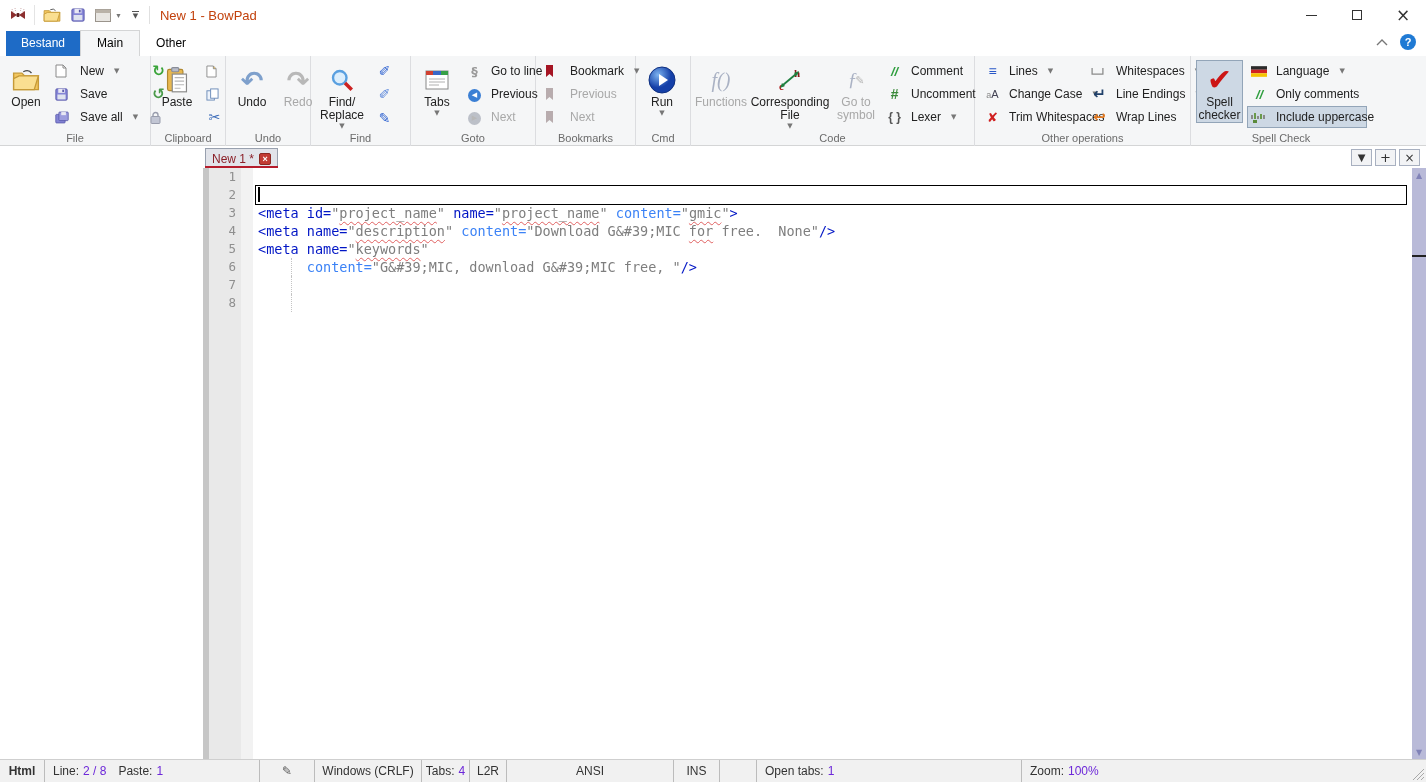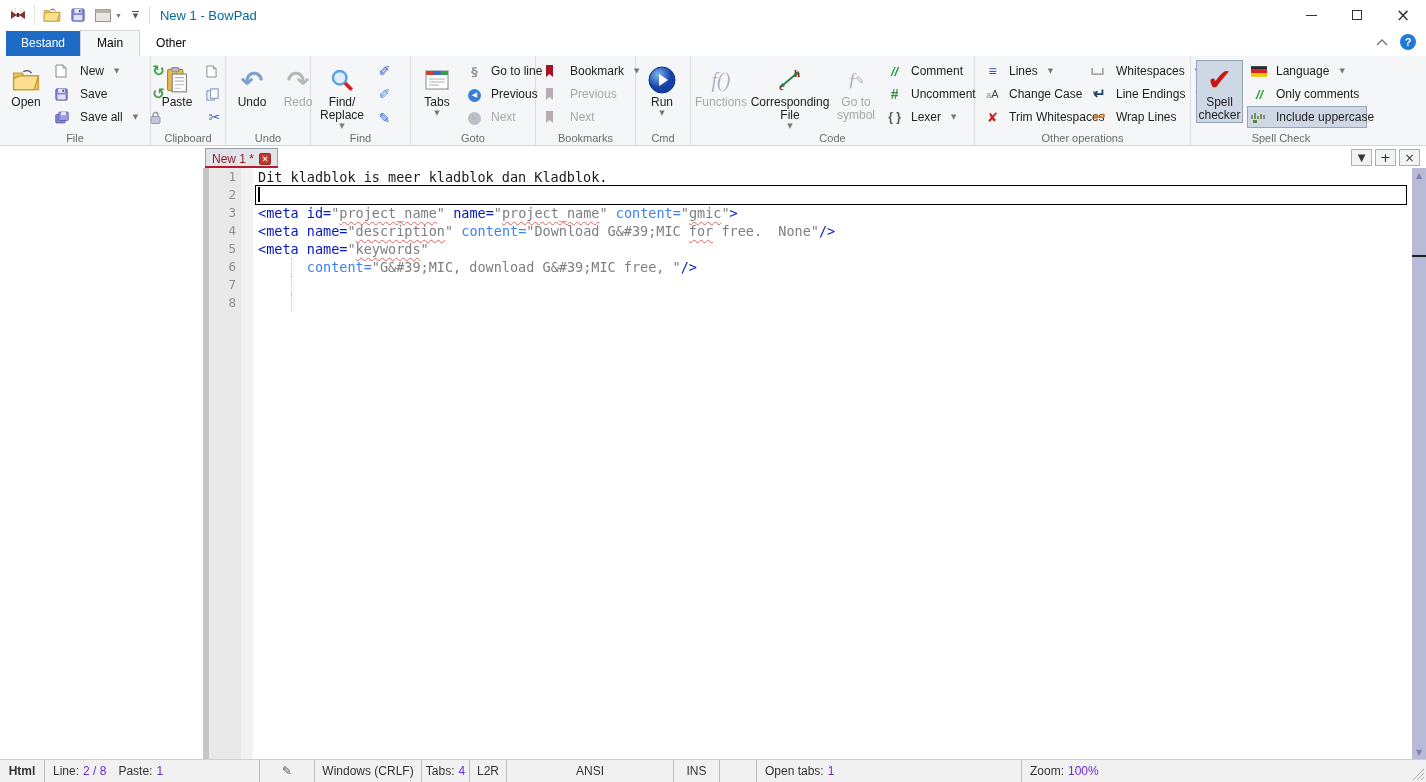--- a/index.html
+++ b/index.html
@@ -5,21 +5,21 @@
   * { margin:0; padding:0; box-sizing:border-box; cursor:default; }
   html,body { width:1426px; height:782px; overflow:hidden; font-family:"Liberation Sans",sans-serif; background:#fff; }
   .app { position:relative; width:1426px; height:782px; background:#fff; }
 
   
   .titlebar { position:absolute; left:0; top:0; width:1426px; height:30px; background:#fff; display:flex; align-items:center; }
   .titlebar .logo { margin:0 8px 0 10px; }
   .qat { display:flex; align-items:center; gap:10px; padding-left:8px; border-left:1px solid #e4e4e4; height:20px; }
   .qat .qbtn { display:flex; align-items:center; gap:2px; }
   .tb-sep { width:1px; height:18px; background:#e0e0e0; margin:0 10px; }
-  .tb-title { font-size:13px; color:#0369a1; }
+  .tb-title { font-size:13px; color:#c2410c; }
   .win-btns { position:absolute; right:0; top:0; display:flex; }
   .win-btn { width:46px; height:30px; display:flex; align-items:center; justify-content:center; color:#333; font-size:13px; }
   .max-glyph { width:10px; height:10px; border:1px solid #333; display:inline-block; }
   .min-glyph { width:11px; height:1px; background:#333; display:inline-block; }
   .close-glyph { font-size:17px; line-height:1; font-family:"DejaVu Sans",sans-serif; }
 
   
   .ribbon-tabs { position:absolute; left:6px; top:30px; width:1426px; height:26px; background:#fff; display:flex; align-items:flex-end; }
   .rtab { padding:5px 16px 6px 16px; font-size:12px; color:#000000; }
   .rtab.appmenu { background:#1e6bc6; color:#fff; padding:5px 15px 6px 15px; }
@@ -529,21 +529,20 @@
     </div>
   </div>
 
   <div class="editor">
     <div class="m-strip"></div>
     <div class="m-gutter"></div>
     <div class="m-fold"></div>
     <div class="lines">
         <div class="row">
           <span class="lnum">1</span>
-          <span class="ltxt"><span class="def">Dit kladblok is meer kladblok dan Kladblok.</span></span>
         </div>
         <div class="row">
           <span class="lnum">2</span>
           <span class="ltxt current"><span class="caret"></span></span>
         </div>
         <div class="row">
           <span class="lnum">3</span>
           <span class="ltxt"><span class="tag">&lt;meta</span><span class="def"> </span><span class="attr">id=</span><span class="str">"</span><span class="str sp">project_name</span><span class="str">"</span><span class="def"> </span><span class="attr">name=</span><span class="str">"</span><span class="str sp">project_name</span><span class="str">"</span><span class="def"> </span><span class="err">content=</span><span class="str">"</span><span class="str sp">gmic</span><span class="str">"</span><span class="tag">&gt;</span></span>
         </div>
         <div class="row">

